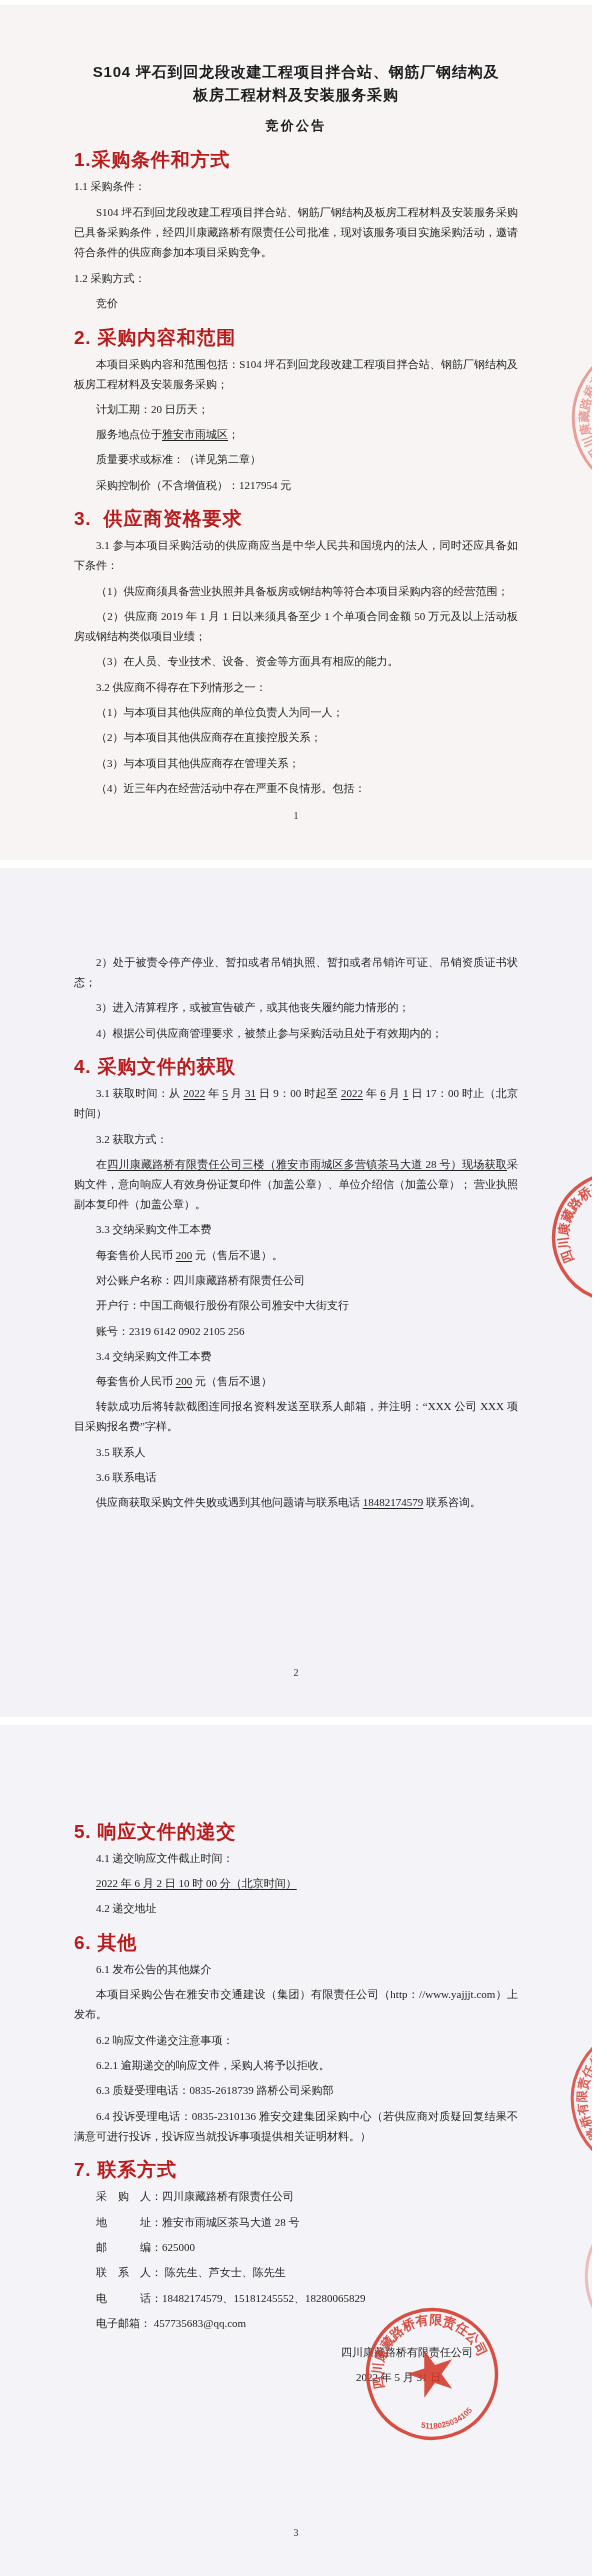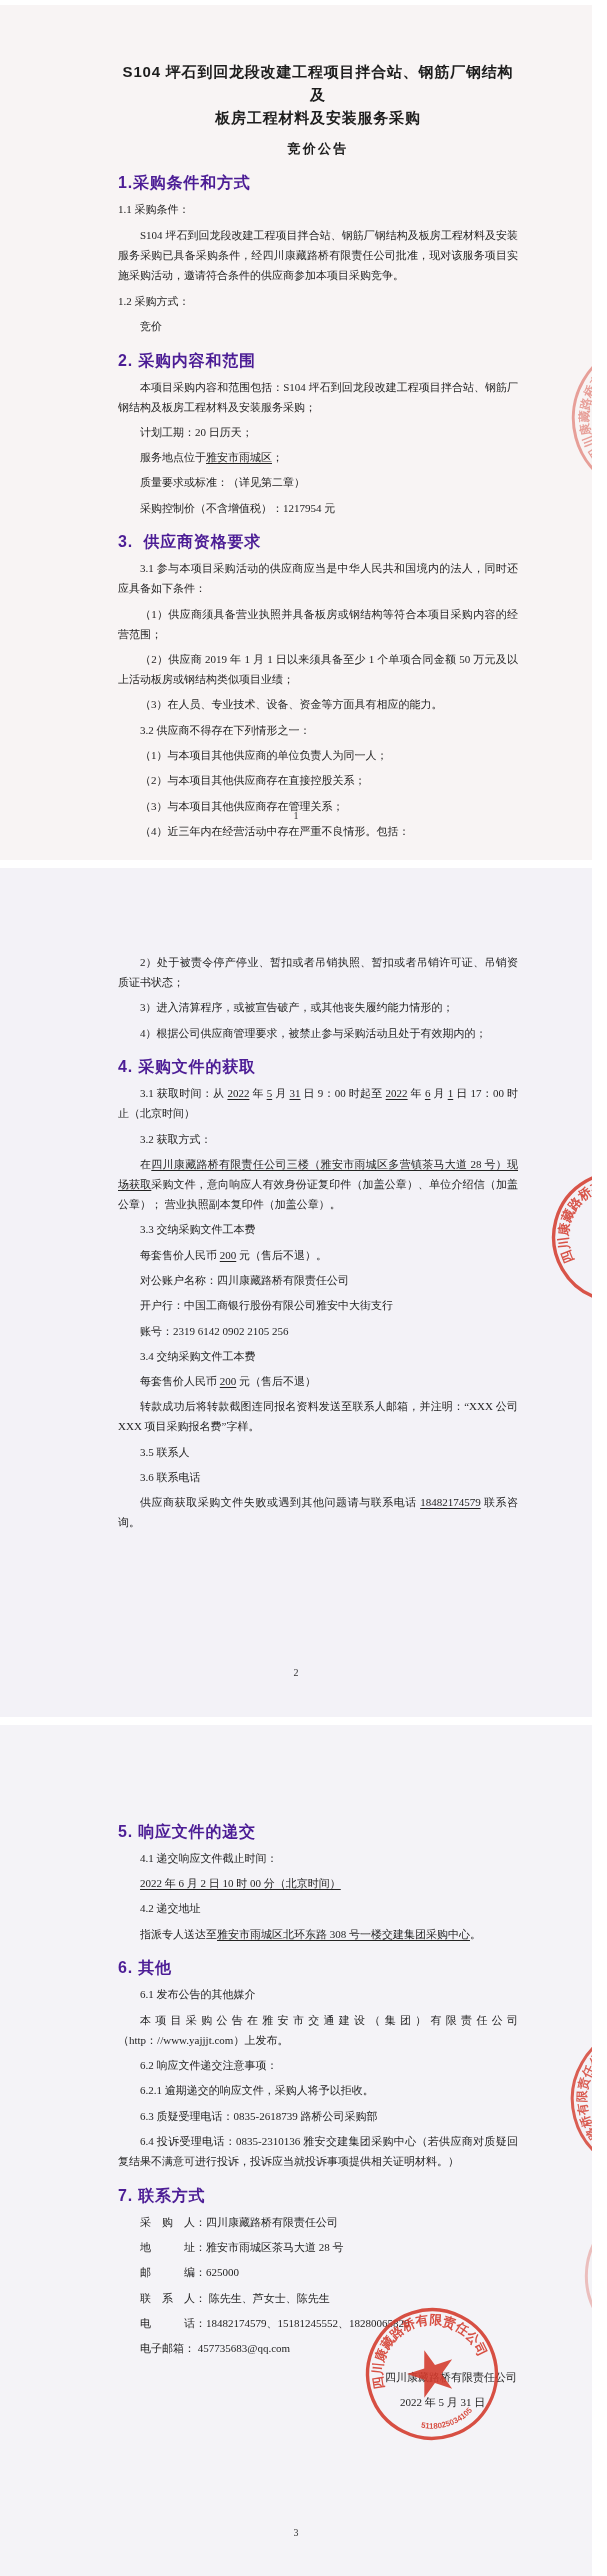--- a/index.html
+++ b/index.html
@@ -10,43 +10,42 @@
     font-family:"Liberation Serif","DejaVu Serif",serif;
     color:#242424;
     -webkit-font-smoothing:antialiased;
   }
   .page{
     position:relative;
     width:592px;
     box-sizing:border-box;
     overflow:hidden;
     margin-bottom:8.3px;
-    padding-left:44px;
   }
   #page1{height:855px;background:#f8f4f4;padding-top:55px;}
   #page2{height:849px;background:#f3f2f7;padding-top:79px;}
   #page3{height:852px;background:#f4f3f7;padding-top:82px;margin-bottom:0;}
   .inner{margin:0 74px;}
   .t-title{
     text-align:center;
     font-family:"Liberation Sans","DejaVu Sans",sans-serif;
     font-weight:700;font-size:15px;line-height:23px;letter-spacing:0.8px;
     color:#1d1d1d;
   }
   .t-subtitle{
     text-align:center;
     font-family:"Liberation Sans","DejaVu Sans",sans-serif;
     font-weight:700;font-size:13px;line-height:21px;letter-spacing:2.3px;
     margin-top:9px;color:#1d1d1d;
   }
   .t-h{
     margin:13.7px 0 6px;
     font-family:"Liberation Sans","DejaVu Sans",sans-serif;
-    font-weight:700;font-size:16px;line-height:21px;letter-spacing:0.8px;
-    color:#4c1d95;white-space:pre-wrap;
+    font-weight:700;font-size:19px;line-height:21px;letter-spacing:0.8px;
+    color:#b91c1c;white-space:pre-wrap;
   }
   .t-sub{margin:6px 0 0;font-size:11px;line-height:20px;}
   .t-p{margin:5.3px 0 0;font-size:11px;line-height:20px;text-align:justify;text-indent:2em;}
   .t-sig1{margin:9px 0 0 267px;font-size:11px;line-height:20px;}
   .t-sig2{margin:5.3px 0 0 282px;font-size:11px;line-height:20px;}
   .u{text-decoration:underline;text-underline-offset:2.3px;text-decoration-thickness:0.8px;}
   .pagenum{
     position:absolute;bottom:39px;left:0;width:100%;
     text-align:center;font-size:10px;color:#333;
   }
@@ -128,21 +127,20 @@
     </g>
   </svg>
 </div>
 
 <div class="page" id="page3">
   <div class="inner">
       <div class="t-h">5. 响应文件的递交</div>
       <div class="t-p">4.1 递交响应文件截止时间：</div>
       <div class="t-p"><span class="u">2022 年 6 月 2 日 10 时 00 分（北京时间）</span></div>
       <div class="t-p">4.2 递交地址</div>
-      <div class="t-p"><span>指派专人送达至</span><span class="u">雅安市雨城区北环东路 308 号一楼交建集团采购中心</span><span>。</span></div>
       <div class="t-h">6. 其他</div>
       <div class="t-p">6.1 发布公告的其他媒介</div>
       <div class="t-p">本项目采购公告在雅安市交通建设（集团）有限责任公司（http：//www.yajjjt.com）上发布。</div>
       <div class="t-p">6.2 响应文件递交注意事项：</div>
       <div class="t-p">6.2.1 逾期递交的响应文件，采购人将予以拒收。</div>
       <div class="t-p">6.3 质疑受理电话：0835-2618739 路桥公司采购部</div>
       <div class="t-p">6.4 投诉受理电话：0835-2310136 雅安交建集团采购中心（若供应商对质疑回复结果不满意可进行投诉，投诉应当就投诉事项提供相关证明材料。）</div>
       <div class="t-h">7. 联系方式</div>
       <div class="t-p">采　购　人：四川康藏路桥有限责任公司</div>
       <div class="t-p">地　　　址：雅安市雨城区茶马大道 28 号</div>

